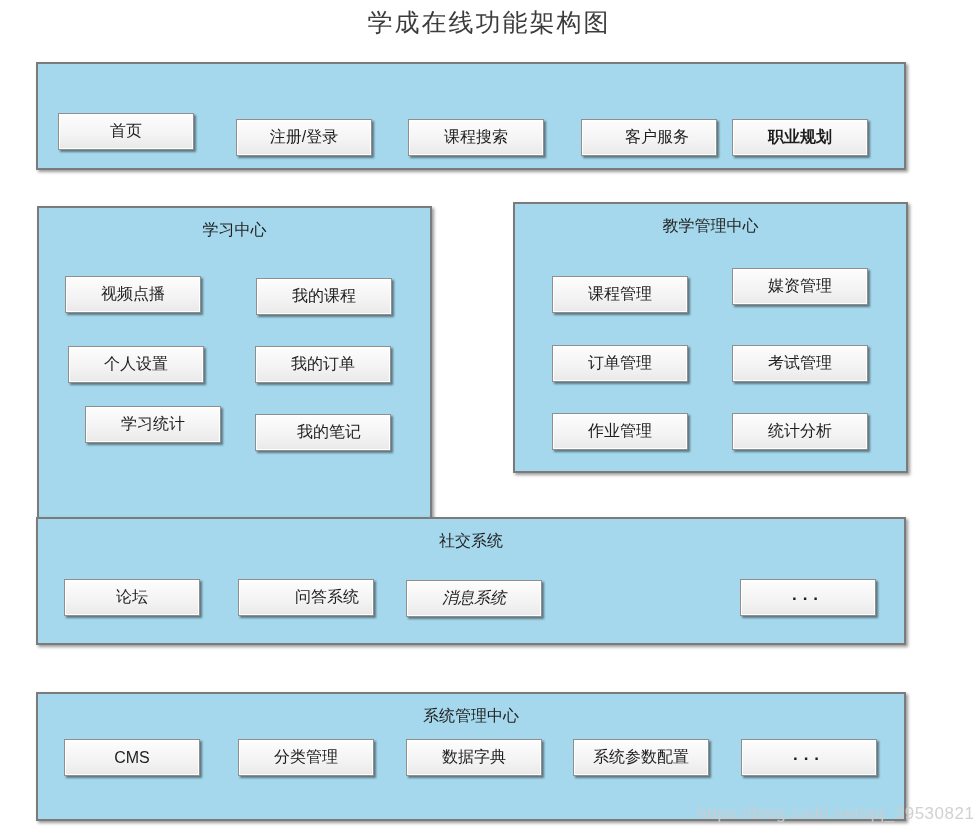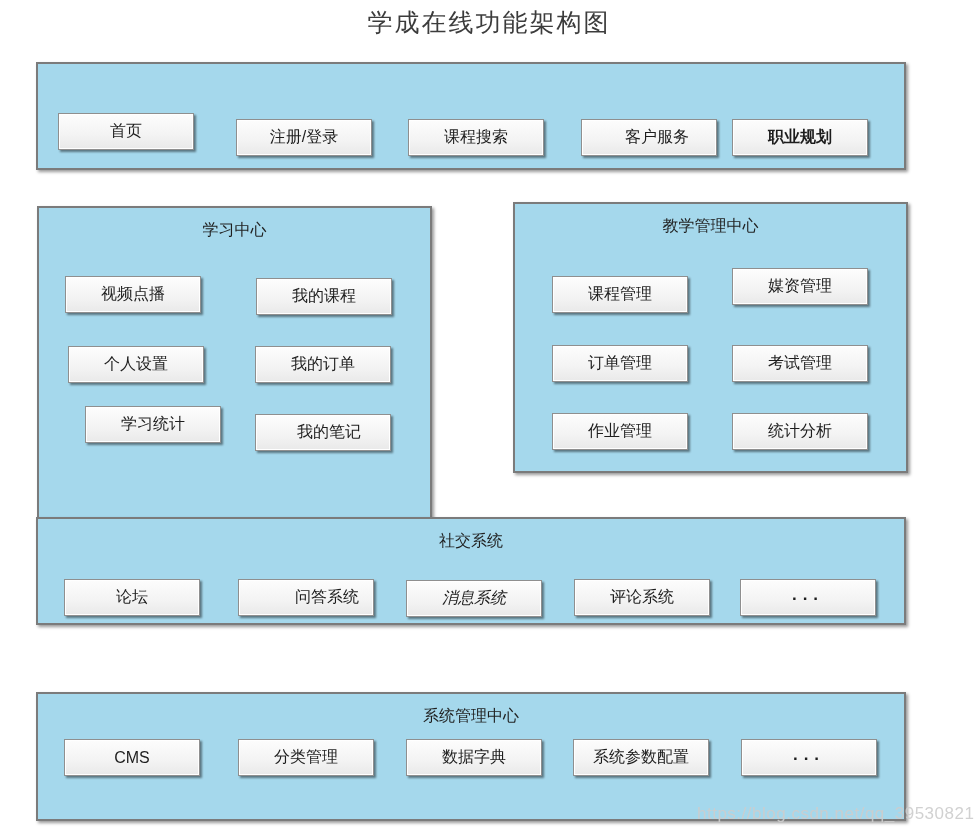--- a/index.html
+++ b/index.html
@@ -66,26 +66,25 @@
 <div class="section" style="left:513px;top:202px;width:395px;height:271px;">
   <div class="sec-title">教学管理中心</div>
   <div class="node" style="left:37px;top:72px;">课程管理</div>
   <div class="node" style="left:217px;top:64px;">媒资管理</div>
   <div class="node" style="left:37px;top:141px;">订单管理</div>
   <div class="node" style="left:217px;top:141px;">考试管理</div>
   <div class="node" style="left:37px;top:209px;">作业管理</div>
   <div class="node" style="left:217px;top:209px;">统计分析</div>
 </div>
 
-<div class="section" style="left:36px;top:517px;width:870px;height:108px;">
+<div class="section" style="left:36px;top:517px;width:870px;height:128px;">
   <div class="sec-title">社交系统</div>
   <div class="node" style="left:26px;top:60px;">论坛</div>
   <div class="node" style="left:200px;top:60px;padding-left:42px;">问答系统</div>
   <div class="node" style="left:368px;top:61px;font-style:italic;">消息系统</div>
-  <div class="node" style="left:536px;top:60px;">评论系统</div>
   <div class="node dots" style="left:702px;top:60px;">
       <span>...</span>
     </div>
 </div>
 
 <div class="section" style="left:36px;top:692px;width:870px;height:129px;padding-left:32px;">
   <div class="sec-title">系统管理中心</div>
   <div class="node" style="left:26px;top:45px;">CMS</div>
   <div class="node" style="left:200px;top:45px;">分类管理</div>
   <div class="node" style="left:368px;top:45px;">数据字典</div>

